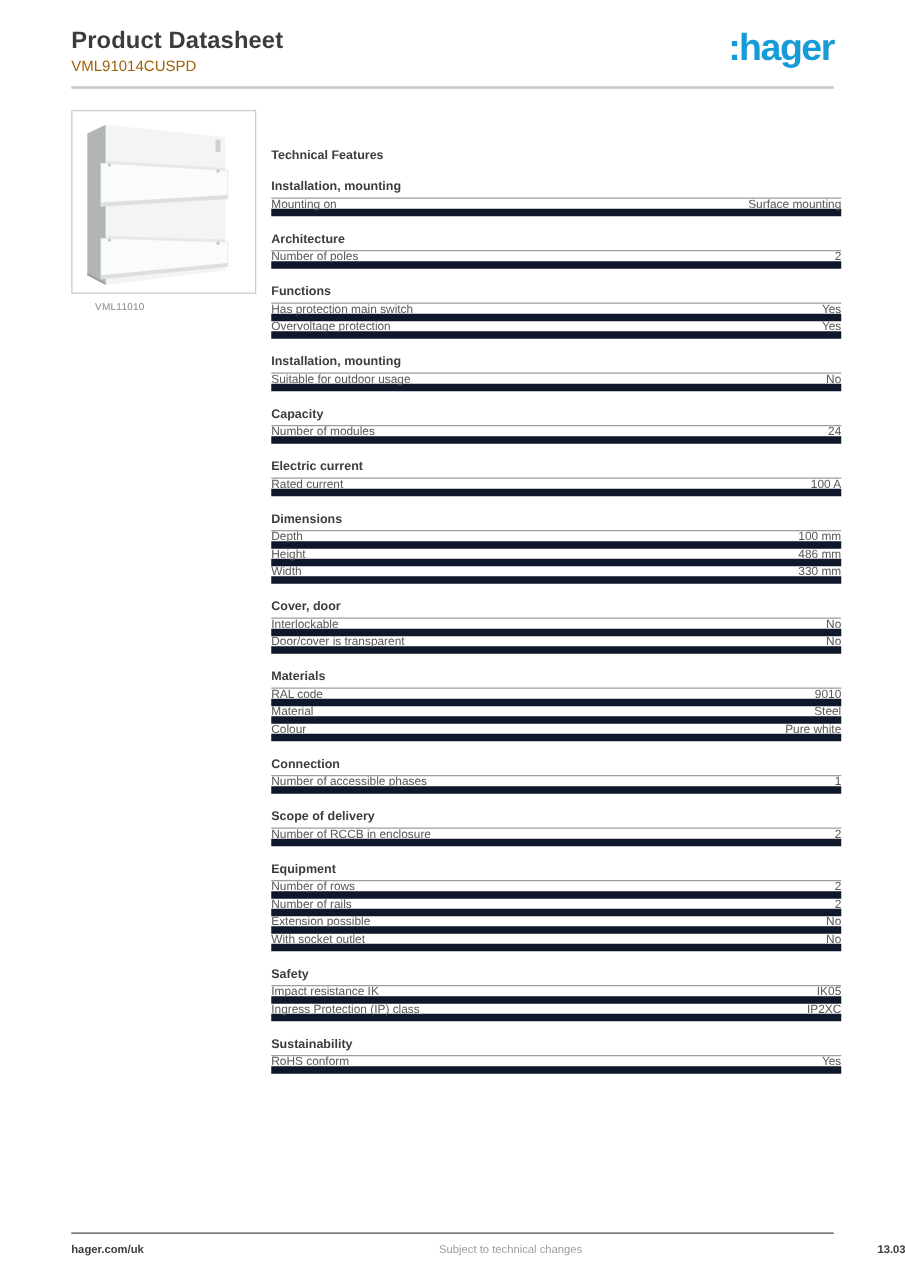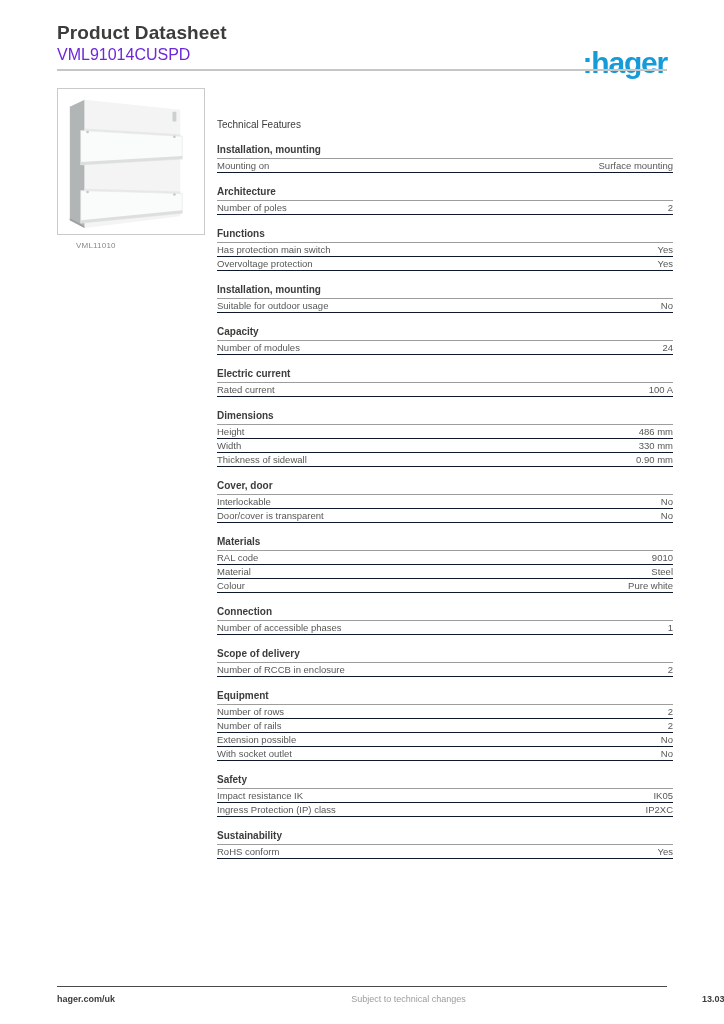--- a/index.html
+++ b/index.html
@@ -9,26 +9,25 @@
     position: relative;
     width: 724px;
     height: 1024px;
     background: #ffffff;
     overflow: hidden;
   }
 
   
   .header { position: absolute; left: 57px; top: 22px; width: 610px; }
   .page-title { font-size: 19px; font-weight: bold; color: #3c3c3b; letter-spacing: 0.1px; }
-  .product-ref { font-size: 16px; font-weight: normal; color: #6d28d9; margin-top: 2px; }
+  .product-ref { font-size: 12px; font-weight: normal; color: #a16207; margin-top: 2px; }
   .logo {
     position: absolute; right: 0; top: 2px;
     font-size: 30px; font-weight: bold; letter-spacing: -1.2px;
     line-height: 1;
-    margin-top: 24px;
   }
   .header-rule {
     position: absolute; left: 57px; top: 69px; width: 610px; height: 2px;
     background: #c6c6c6;
   }
 
   
   .image-frame {
     position: absolute; left: 57px; top: 88px;
     width: 148px; height: 147px;
@@ -40,31 +39,31 @@
     font-size: 8px; color: #878787; letter-spacing: 0.2px;
   }
 
   
   .right-col { position: absolute; left: 217px; top: 92px; width: 456px; }
   .product-title {
     font-size: 10px; font-weight: bold; color: #3c3c3b; line-height: 13px;
   }
   .tf-heading {
     margin-top: 26px;
-    font-size: 10px; font-weight: normal; color: #3c3c3b; line-height: 13px;
+    font-size: 10px; font-weight: bold; color: #3c3c3b; line-height: 13px;
   }
   .section { margin-top: 13px; }
   .section-heading {
     font-size: 10px; font-weight: bold; color: #3c3c3b;
     line-height: 12px; padding-bottom: 2px;
     border-bottom: 1px solid #9d9d9c;
   }
   .spec-row {
     display: flex; justify-content: space-between; align-items: center;
-    height: 14px; border-bottom: 1px solid #0f172a;
+    height: 14px; border-bottom: 6px solid #0f172a;
     font-size: 9.5px; color: #575756;
   }
   .spec-row .lbl { white-space: nowrap; }
   .spec-row .val { white-space: nowrap; text-align: right; }
 
   
   .footer-rule {
     position: absolute; left: 57px; top: 986px; width: 610px; height: 1px;
     background: #4a4a49;
   }
@@ -161,30 +160,30 @@
         <div class="section">
           <div class="section-heading">Electric current</div>
           <div class="spec-row">
             <span class="lbl">Rated current</span>
             <span class="val">100 A</span>
           </div>
         </div>
         <div class="section">
           <div class="section-heading">Dimensions</div>
           <div class="spec-row">
+            <span class="lbl">Depth</span>
+            <span class="val">100 mm</span>
+          </div>
+          <div class="spec-row">
             <span class="lbl">Height</span>
             <span class="val">486 mm</span>
           </div>
           <div class="spec-row">
             <span class="lbl">Width</span>
             <span class="val">330 mm</span>
-          </div>
-          <div class="spec-row">
-            <span class="lbl">Thickness of sidewall</span>
-            <span class="val">0.90 mm</span>
           </div>
         </div>
         <div class="section">
           <div class="section-heading">Cover, door</div>
           <div class="spec-row">
             <span class="lbl">Interlockable</span>
             <span class="val">No</span>
           </div>
           <div class="spec-row">
             <span class="lbl">Door/cover is transparent</span>

